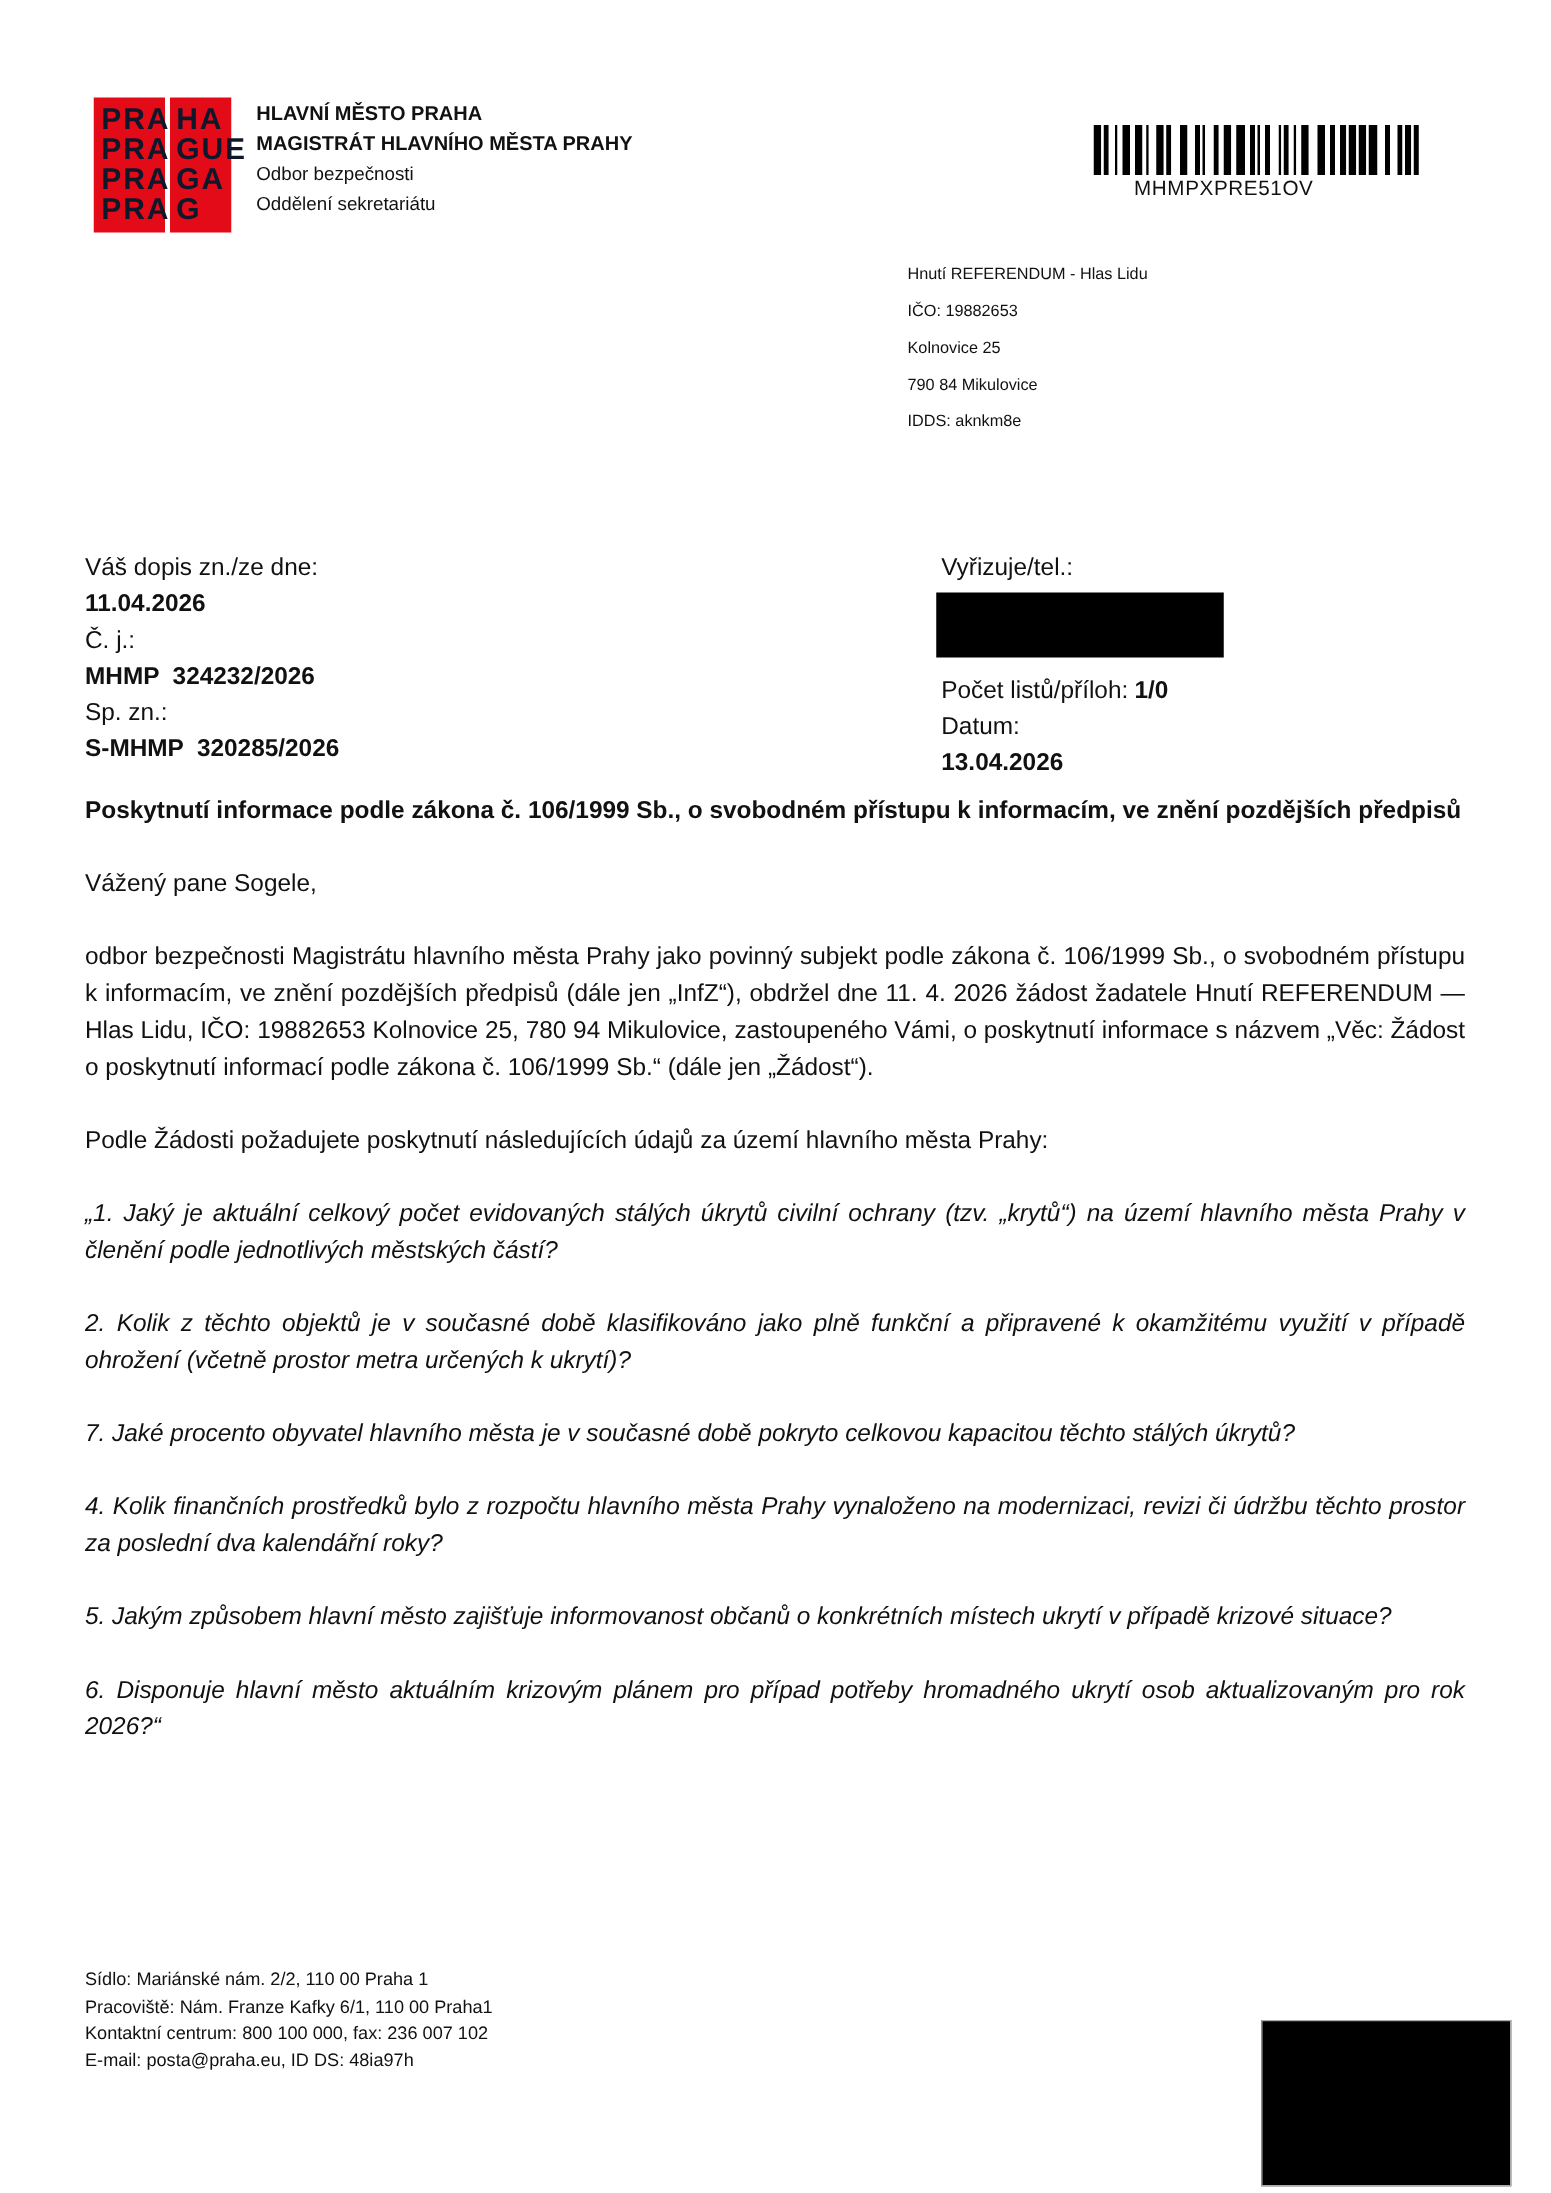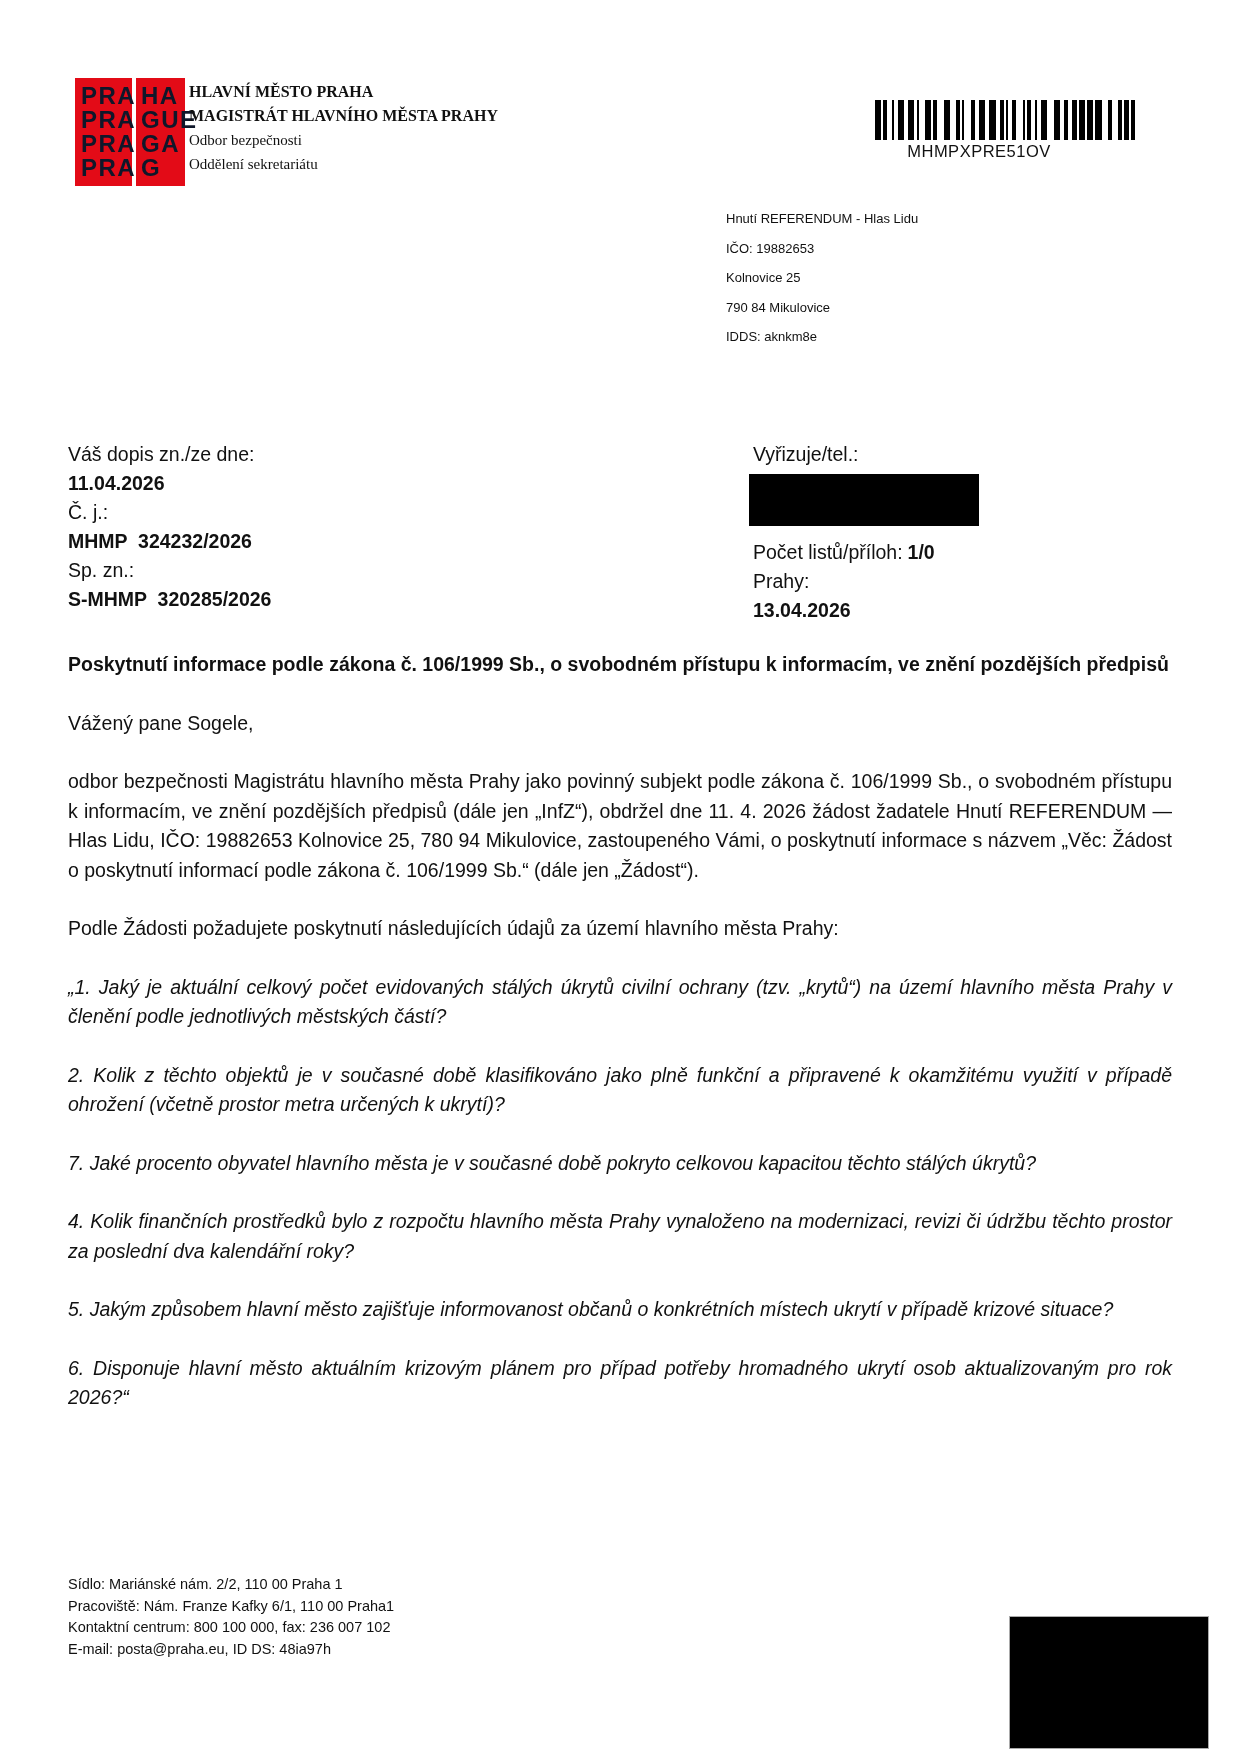--- a/index.html
+++ b/index.html
@@ -15,21 +15,21 @@
 
   
   .logo{left:75px;top:78px;display:flex;gap:4px;}
   .logo-col{background:#e30b17;display:flex;flex-direction:column;justify-content:center;padding:6px 0;}
   .logo-col.left{width:51px;padding-left:6px;}
   .logo-col.right{width:44px;padding-left:5px;}
   .logo-cell{
     color:#0f172a;font-weight:bold;font-size:24px;line-height:24px;
     letter-spacing:1.5px;font-family:"Liberation Sans","DejaVu Sans",sans-serif;
   }
-  .org-block{left:189px;top:80px;line-height:24px;font-family:Liberation Serif, serif;}
+  .org-block{left:205px;top:80px;line-height:24px;}
   .org-name{font-weight:bold;font-size:16px;}
   .org-dept{font-size:15px;}
 
   .barcode-wrap{left:875px;top:100px;width:208px;text-align:center;}
   .barcode{width:260px;height:40px;display:flex;align-items:stretch;}
   .bc-bar{background:#000;}
   .bc-space{background:#fff;}
   .barcode-label{font-size:16.5px;margin-top:2px;letter-spacing:0.5px;}
 
   
@@ -37,21 +37,21 @@
 
   
   .ref-left{left:68px;top:440px;font-size:19.5px;line-height:29px;}
   .ref-right{left:725px;top:440px;font-size:19.5px;line-height:29px;margin-left:28px;}
   .ref-val{font-weight:bold;white-space:pre-wrap;}
   .redact-box{width:230px;height:52px;background:#000;margin:5px 0 12px -4px;}
   .pages-val{font-weight:bold;margin-left:5px;}
 
   
   .letter-body{left:68px;top:634px;width:1104px;font-size:19.5px;line-height:29.5px;}
-  .letter-body p{margin:16px 0 29px 0;text-align:justify;}
+  .letter-body p{margin:0 0 29px 0;text-align:justify;}
   .subject{font-weight:bold;}
   .greeting{text-align:left !important;}
   .question{font-style:italic;}
 
   
   .footer{left:68px;top:1574px;font-size:14.5px;line-height:21.5px;}
   .stamp-box{left:1009px;top:1616px;width:198px;height:131px;background:#000;border:1px solid #aaa;}
 </style>
 </head>
 <body>
@@ -159,21 +159,21 @@
   <div>Č. j.:</div>
   <div class="ref-val">MHMP  324232/2026</div>
   <div>Sp. zn.:</div>
   <div class="ref-val">S-MHMP  320285/2026</div>
 </div>
 
 <div class="abs ref-right">
   <div>Vyřizuje/tel.:</div>
   <div class="redact-box"></div>
   <div><span>Počet listů/příloh:</span><span class="pages-val">1/0</span></div>
-  <div>Prahy:</div>
+  <div>Datum:</div>
   <div class="ref-val">13.04.2026</div>
 </div>
 
 <div class="abs letter-body">
   <p class="subject">Poskytnutí informace podle zákona č. 106/1999 Sb., o svobodném přístupu k informacím, ve znění pozdějších předpisů</p>
   <p class="greeting">Vážený pane Sogele,</p>
   <p>odbor bezpečnosti Magistrátu hlavního města Prahy jako povinný subjekt podle zákona č. 106/1999 Sb., o svobodném přístupu k informacím, ve znění pozdějších předpisů (dále jen „InfZ“), obdržel dne 11. 4. 2026 žádost žadatele Hnutí REFERENDUM — Hlas Lidu, IČO: 19882653 Kolnovice 25, 780 94 Mikulovice, zastoupeného Vámi, o poskytnutí informace s názvem „Věc: Žádost o poskytnutí informací podle zákona č. 106/1999 Sb.“ (dále jen „Žádost“).</p>
   <p>Podle Žádosti požadujete poskytnutí následujících údajů za území hlavního města Prahy:</p>
   <p class="question">„1. Jaký je aktuální celkový počet evidovaných stálých úkrytů civilní ochrany (tzv. „krytů“) na území hlavního města Prahy v členění podle jednotlivých městských částí?</p>
   <p class="question">2. Kolik z těchto objektů je v současné době klasifikováno jako plně funkční a připravené k okamžitému využití v případě ohrožení (včetně prostor metra určených k ukrytí)?</p>

